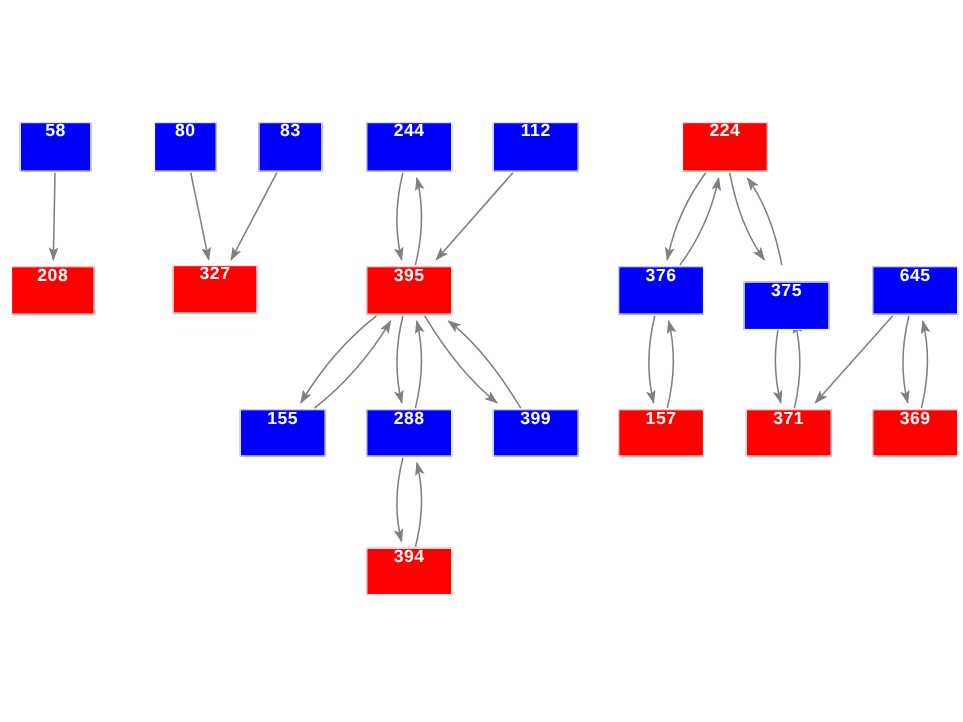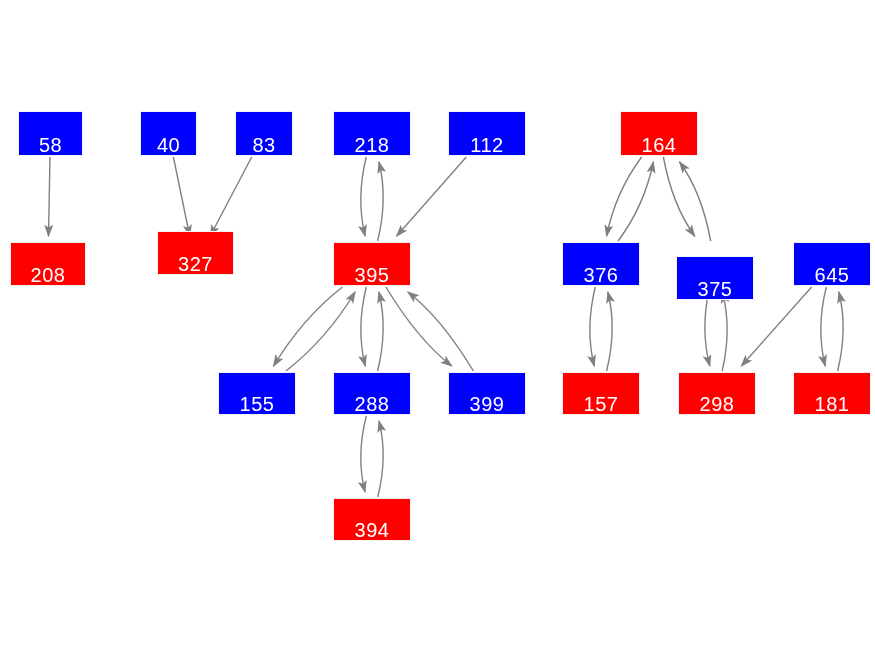--- a/index.html
+++ b/index.html
@@ -21,28 +21,29 @@
     position: absolute;
     left: 0;
     top: 0;
     width: 875px;
     height: 656px;
   }
   .graph-node {
     position: absolute;
     box-sizing: border-box;
     display: flex;
-    align-items: flex-end;
+    align-items: flex-start;
     justify-content: center;
     color: #ffffff;
-    font-size: 20px;
+    font-size: 16px;
     line-height: 1;
     letter-spacing: 0.5px;
     border: 1px solid #f2f2f2;
     user-select: none;
+    font-weight: bold;
   }
   .graph-node.red  { background: #ff0000; }
   .graph-node.blue { background: #0000ff; }
   .node-label { pointer-events: none; }
 </style>
 </head>
 <body>
 
 <div id="graph-canvas">
   <svg id="edge-layer" viewBox="0 0 875 656" width="875" height="656" xmlns="http://www.w3.org/2000/svg">
@@ -80,64 +81,64 @@
       </g>
   </svg>
   <div id="node-layer">
       <div class="graph-node blue" style="left: 18px; top: 111px; width: 65px; height: 45px;">
         <span class="node-label">58</span>
       </div>
       <div class="graph-node red" style="left: 10px; top: 242px; width: 76px; height: 44px;">
         <span class="node-label">208</span>
       </div>
       <div class="graph-node blue" style="left: 140px; top: 111px; width: 57px; height: 45px;">
-        <span class="node-label">40</span>
+        <span class="node-label">80</span>
       </div>
       <div class="graph-node blue" style="left: 235px; top: 111px; width: 58px; height: 45px;">
         <span class="node-label">83</span>
       </div>
-      <div class="graph-node red" style="left: 157px; top: 231px; width: 77px; height: 44px;">
+      <div class="graph-node red" style="left: 157px; top: 241px; width: 77px; height: 44px;">
         <span class="node-label">327</span>
       </div>
       <div class="graph-node blue" style="left: 333px; top: 111px; width: 78px; height: 45px;">
-        <span class="node-label">218</span>
+        <span class="node-label">244</span>
       </div>
       <div class="graph-node blue" style="left: 448px; top: 111px; width: 78px; height: 45px;">
         <span class="node-label">112</span>
       </div>
       <div class="graph-node red" style="left: 333px; top: 242px; width: 78px; height: 44px;">
         <span class="node-label">395</span>
       </div>
       <div class="graph-node blue" style="left: 218px; top: 372px; width: 78px; height: 43px;">
         <span class="node-label">155</span>
       </div>
       <div class="graph-node blue" style="left: 333px; top: 372px; width: 78px; height: 43px;">
         <span class="node-label">288</span>
       </div>
       <div class="graph-node blue" style="left: 448px; top: 372px; width: 78px; height: 43px;">
         <span class="node-label">399</span>
       </div>
       <div class="graph-node red" style="left: 333px; top: 498px; width: 78px; height: 43px;">
         <span class="node-label">394</span>
       </div>
       <div class="graph-node red" style="left: 620px; top: 111px; width: 78px; height: 45px;">
-        <span class="node-label">164</span>
+        <span class="node-label">224</span>
       </div>
       <div class="graph-node blue" style="left: 562px; top: 242px; width: 78px; height: 44px;">
         <span class="node-label">376</span>
       </div>
       <div class="graph-node blue" style="left: 676px; top: 256px; width: 78px; height: 44px;">
         <span class="node-label">375</span>
       </div>
       <div class="graph-node blue" style="left: 793px; top: 242px; width: 78px; height: 44px;">
         <span class="node-label">645</span>
       </div>
       <div class="graph-node red" style="left: 562px; top: 372px; width: 78px; height: 43px;">
         <span class="node-label">157</span>
       </div>
       <div class="graph-node red" style="left: 678px; top: 372px; width: 78px; height: 43px;">
-        <span class="node-label">298</span>
+        <span class="node-label">371</span>
       </div>
       <div class="graph-node red" style="left: 793px; top: 372px; width: 78px; height: 43px;">
-        <span class="node-label">181</span>
+        <span class="node-label">369</span>
       </div>
     </div>
 </div>
 
 </body></html>

